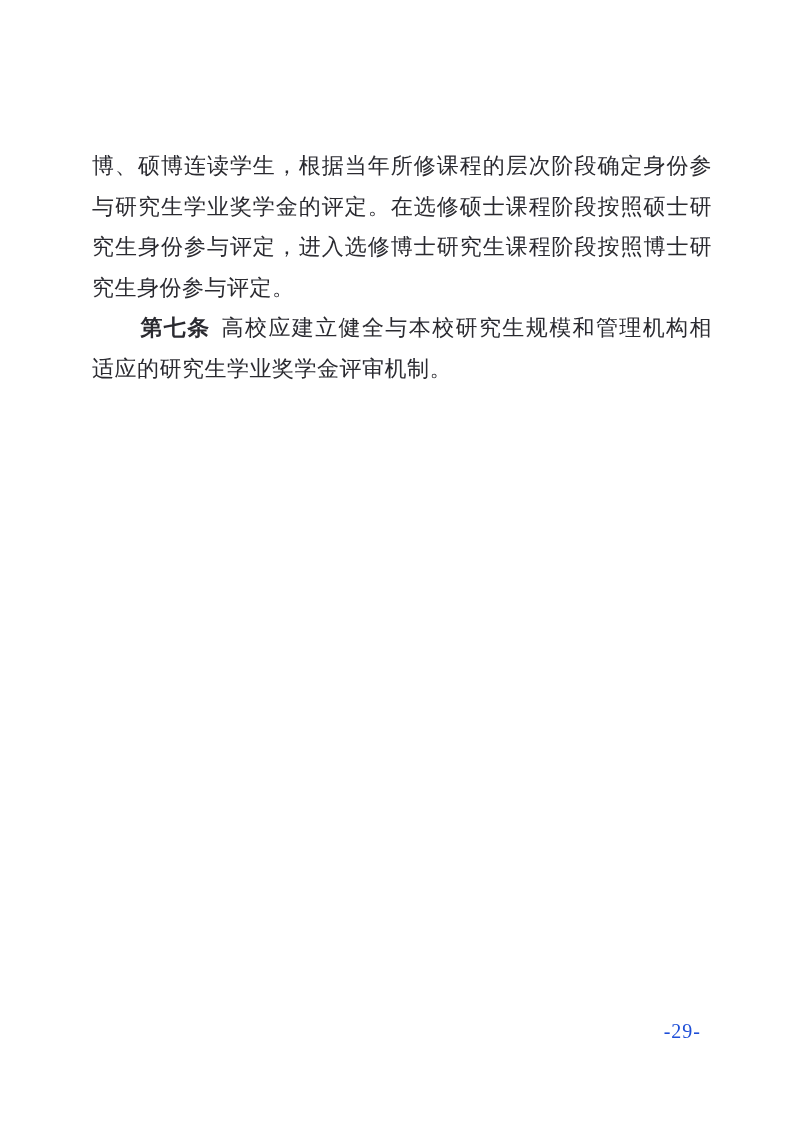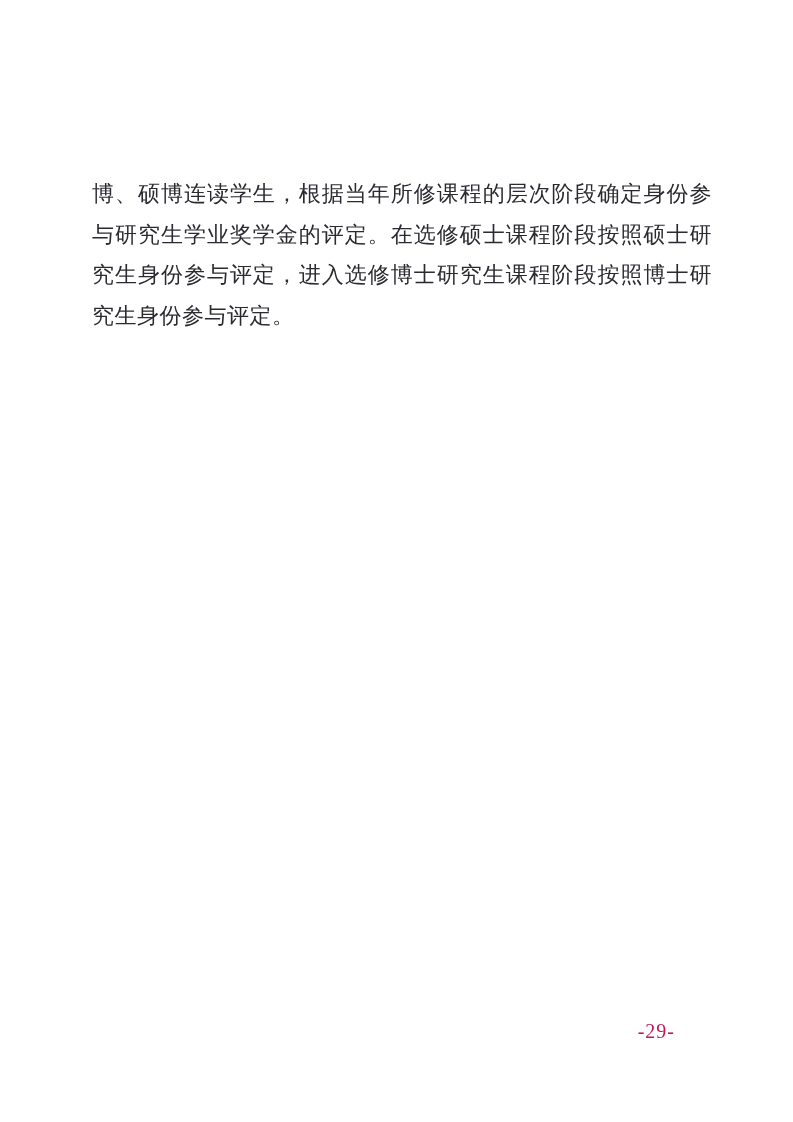--- a/index.html
+++ b/index.html
@@ -19,52 +19,52 @@
     position: absolute;
     left: 92px;
     top: 146px;
     width: 620px;
     color: #2a2a30;
     font-size: 22px;
     line-height: 40.5px;
     text-align: justify;
     text-justify: inter-character;
     letter-spacing: 0.5px;
-    margin-top: 28px;
   }
   .para {
     margin: 0;
     text-indent: 2.2em;
   }
   .para.no-indent {
     text-indent: 0;
   }
   .lead {
     font-weight: bold;
     margin-right: 11px;
   }
   .page-number {
     position: absolute;
     top: 1020px;
-    right: 118px;
-    color: #be185d;
+    right: 92px;
+    color: #1d4ed8;
     font-size: 20px;
     letter-spacing: 1px;
     font-family: "Liberation Serif", "DejaVu Serif", serif;
   }
 </style>
 </head>
 <body>
 
 <div class="page">
   <div class="text-block">
 
     <p class="para no-indent"><span>博、硕博连读学生，根据当年所修课程的层次阶段确定身份参与研究生学业奖学金的评定。在选修硕士课程阶段按照硕士研究生身份参与评定，进入选修博士研究生课程阶段按照博士研究生身份参与评定。</span></p>
 
 
+    <p class="para"><span class="lead">第七条</span><span>高校应建立健全与本校研究生规模和管理机构相适应的研究生学业奖学金评审机制。</span></p>
 
 
 
 
   </div>
 
   <div class="page-number">-29-</div>
 </div>
 
 </body></html>

